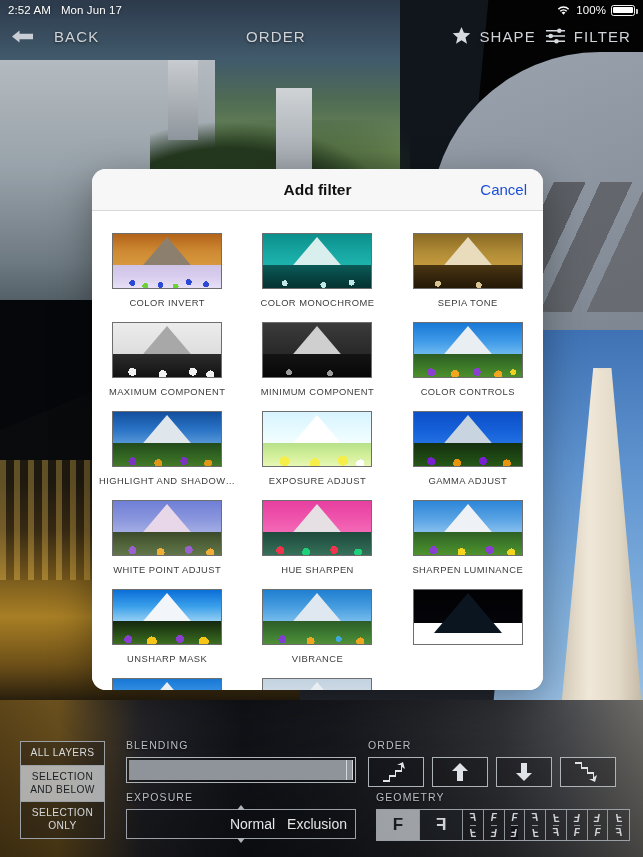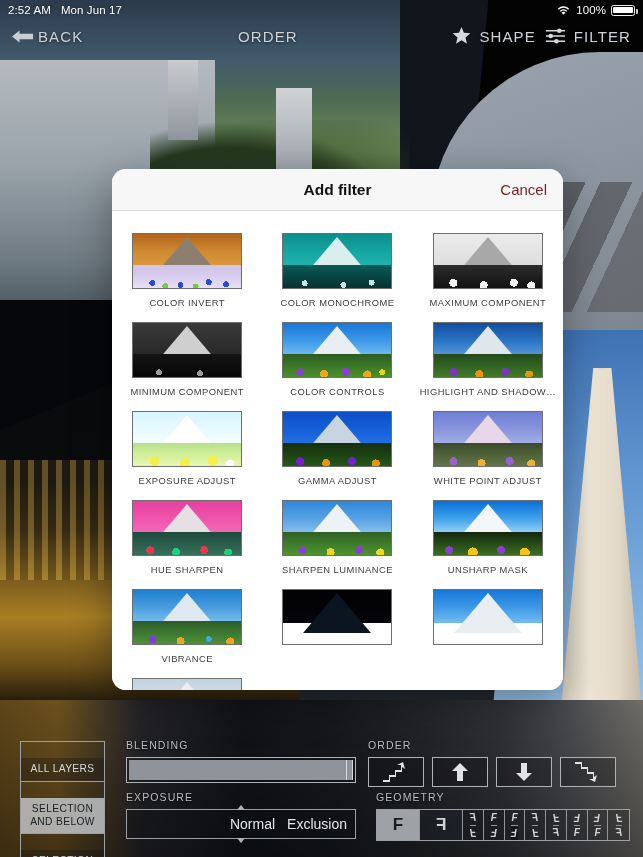--- a/index.html
+++ b/index.html
@@ -160,29 +160,29 @@
             background:#fff; border-radius:1px; display:block; }
 
   
   .navbar {
     position: absolute; left: 0; top: 20px; width: 643px; height: 32px;
     display: flex; align-items: center;
     color: #cfd3d8; font-size: 15px; letter-spacing: 1.1px;
     text-shadow: 0 1px 3px rgba(0,0,0,.6);
     z-index: 5;
   }
-  .nav-left { display:flex; align-items:center; gap:4px; padding-left:12px; }
+  .nav-left { display:flex; align-items:center; gap:20px; padding-left:12px; }
   .nav-right { display:flex; align-items:center; gap:9px; padding-right:12px; }
   .nav-title { flex:1; text-align:center; }
   .nav-btn { display:flex; align-items:center; gap:8px; cursor:pointer; }
   .icn { display:block; }
 
   
   .dialog {
-    position: absolute; left: 112px; top: 169px; width: 451px; height: 521px;
+    position: absolute; left: 92px; top: 169px; width: 451px; height: 521px;
     background: #fff; border-radius: 14px; overflow: hidden;
     box-shadow: 0 12px 40px rgba(0,0,0,.35);
     z-index: 10;
   }
   .dialog-header {
     height: 42px; background: #f7f7f7;
     border-bottom: 1px solid #d9d9d9;
     display: flex; align-items: center; position: relative;
   }
   .dialog-title {
@@ -235,21 +235,20 @@
   }
   .seg {
     position: absolute; left: 20px; top: 16px; width: 85px;
     border: 1px solid #9aa0a6;
   }
   .seg-item {
     text-align: center; font-size: 10.2px; letter-spacing: .4px;
     padding: 5px 2px; line-height: 1.25; cursor: pointer;
     color: #d7dadd; background: rgba(20,20,24,.34);
     border-bottom: 1px solid #9aa0a6;
-    margin-top: 16px;
   }
   .seg-item:last-child { border-bottom: none; }
   .seg-item.active { background: rgba(196,200,205,.82); color: #1a1d21; }
 
   .label {
     font-size: 10.5px; letter-spacing: 1.1px; color: #b9bec4;
     text-shadow: 0 1px 2px rgba(0,0,0,.7);
   }
   .opacity-block { position: absolute; left: 126px; top: 14px; width: 230px; }
   .slider {
@@ -375,21 +374,21 @@
           <circle cx="12" cy="14.5" r="2.4" fill="#d6dade"></circle>
         </svg>
         <span>FILTER</span>
       </div>
     </div>
   </div>
 
   <div class="dialog">
     <div class="dialog-header">
       <div class="dialog-title">Add filter</div>
-      <div class="dialog-cancel" style="color: #7f1d1d;">Cancel</div>
+      <div class="dialog-cancel" style="color: #1d4ed8;">Cancel</div>
     </div>
     <div class="dialog-body">
       <div class="grid" id="filter-grid">
           <div class="cell">
             <div class="thumb">
               <div class="sky" style="background: linear-gradient(rgb(179, 100, 26) 0%, rgb(207, 139, 51) 55%, rgb(216, 153, 63) 100%);"></div>
               <div class="mtn2" style="border-bottom: 30px solid rgb(107, 98, 85);"></div>
               <div class="mtn" style="border-bottom: 40px solid rgb(140, 127, 110);"></div>
               <div class="meadow" style="background: linear-gradient(rgb(207, 195, 230) 0%, rgb(216, 205, 238) 50%, rgb(230, 224, 245) 100%);"></div>
               <div class="flowers" style="background: radial-gradient(circle at 18% 72%, rgb(43, 73, 214) 0px, rgb(43, 73, 214) 3px, transparent 3px), radial-gradient(circle at 44% 84%, rgb(43, 73, 214) 0px, rgb(43, 73, 214) 3px, transparent 3px), radial-gradient(circle at 70% 68%, rgb(43, 73, 214) 0px, rgb(43, 73, 214) 3px, transparent 3px), radial-gradient(circle at 86% 80%, rgb(43, 73, 214) 0px, rgb(43, 73, 214) 3px, transparent 3px), radial-gradient(circle at 30% 90%, rgb(111, 209, 58) 0px, rgb(111, 209, 58) 3px, transparent 3px), radial-gradient(circle at 58% 92%, rgb(111, 209, 58) 0px, rgb(111, 209, 58) 3px, transparent 3px);"></div>
@@ -398,20 +397,30 @@
           </div>
           <div class="cell">
             <div class="thumb">
               <div class="sky" style="background: linear-gradient(rgb(12, 143, 140) 0%, rgb(23, 168, 163) 60%, rgb(31, 181, 174) 100%);"></div>
               <div class="mtn2" style="border-bottom: 30px solid rgb(127, 201, 198);"></div>
               <div class="mtn" style="border-bottom: 40px solid rgb(216, 239, 238);"></div>
               <div class="meadow" style="background: linear-gradient(rgb(10, 91, 88) 0%, rgb(7, 65, 63) 60%, rgb(5, 51, 49) 100%);"></div>
               <div class="flowers" style="background: radial-gradient(circle at 20% 74%, rgb(191, 232, 230) 0px, rgb(191, 232, 230) 3px, transparent 3px), radial-gradient(circle at 56% 82%, rgb(191, 232, 230) 0px, rgb(191, 232, 230) 3px, transparent 3px), radial-gradient(circle at 82% 70%, rgb(191, 232, 230) 0px, rgb(191, 232, 230) 3px, transparent 3px);"></div>
             </div>
             <div class="cap">COLOR MONOCHROME</div>
+          </div>
+          <div class="cell">
+            <div class="thumb">
+              <div class="sky" style="background: linear-gradient(rgb(138, 106, 36) 0%, rgb(176, 140, 54) 55%, rgb(198, 154, 61) 100%);"></div>
+              <div class="mtn2" style="border-bottom: 30px solid rgb(169, 140, 82);"></div>
+              <div class="mtn" style="border-bottom: 40px solid rgb(232, 220, 188);"></div>
+              <div class="meadow" style="background: linear-gradient(rgb(74, 53, 18) 0%, rgb(50, 35, 11) 60%, rgb(36, 25, 6) 100%);"></div>
+              <div class="flowers" style="background: radial-gradient(circle at 22% 76%, rgb(217, 195, 144) 0px, rgb(217, 195, 144) 3px, transparent 3px), radial-gradient(circle at 60% 84%, rgb(217, 195, 144) 0px, rgb(217, 195, 144) 3px, transparent 3px);"></div>
+            </div>
+            <div class="cap">SEPIA TONE</div>
           </div>
           <div class="cell">
             <div class="thumb">
               <div class="sky" style="background: linear-gradient(rgb(236, 236, 236) 0%, rgb(227, 227, 227) 60%, rgb(220, 220, 220) 100%);"></div>
               <div class="mtn2" style="border-bottom: 30px solid rgb(142, 142, 142);"></div>
               <div class="mtn" style="border-bottom: 40px solid rgb(168, 168, 168);"></div>
               <div class="meadow" style="background: linear-gradient(rgb(43, 43, 43) 0%, rgb(29, 29, 29) 60%, rgb(18, 18, 18) 100%);"></div>
               <div class="flowers" style="background: radial-gradient(circle at 18% 72%, rgb(242, 242, 242) 0px, rgb(242, 242, 242) 4px, transparent 4px), radial-gradient(circle at 46% 84%, rgb(242, 242, 242) 0px, rgb(242, 242, 242) 4px, transparent 4px), radial-gradient(circle at 74% 70%, rgb(242, 242, 242) 0px, rgb(242, 242, 242) 4px, transparent 4px), radial-gradient(circle at 90% 86%, rgb(242, 242, 242) 0px, rgb(242, 242, 242) 4px, transparent 4px);"></div>
             </div>
             <div class="cap">MAXIMUM COMPONENT</div>

